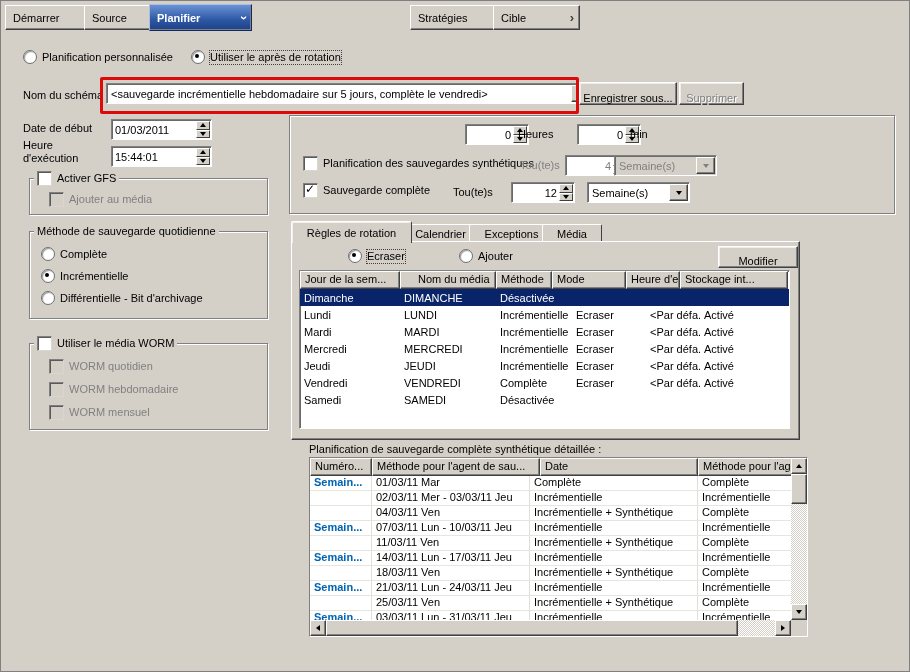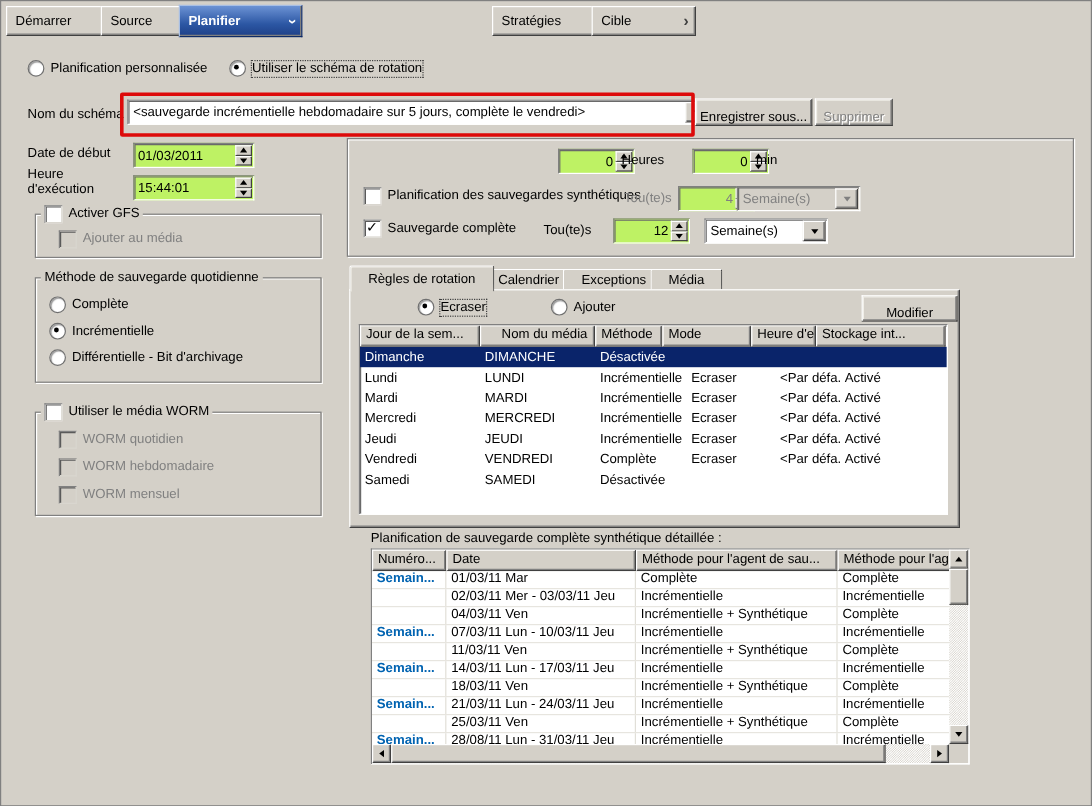--- a/index.html
+++ b/index.html
@@ -21,21 +21,21 @@
   
   .row{position:absolute;display:flex;align-items:center;gap:5px;height:14px;}
   .mask{background:#d4d0c8;padding:0 3px;}
   .cb{width:13px;height:13px;background:#fff;border:1px solid;border-color:#808080 #d9d6cf #d9d6cf #808080;box-shadow:inset 1px 1px 0 #5a5a5a;position:relative;flex:none;}
   .cb.checked::after{content:"✓";position:absolute;left:1px;top:-2px;font-size:12px;font-weight:bold;color:#000;}
   .cb.disabled{background:#d4d0c8;}
   .radio{width:12px;height:12px;border-radius:50%;background:#fff;border:1px solid #707070;box-shadow:inset 1px 1px 1px #9a9a9a;position:relative;flex:none;}
   .radio.checked::after{content:"";position:absolute;left:3px;top:3px;width:4px;height:4px;border-radius:50%;background:#000;}
   .focus{outline:1px dotted #404040;}
   
-  .field{position:absolute;height:19px;background:#bef264;border:1px solid;border-color:#808080 #fff #fff #808080;box-shadow:inset 1px 1px 0 #6a6a6a;display:flex;align-items:center;padding:0 16px 0 3px;white-space:nowrap;}
+  .field{position:absolute;height:19px;background:#ffffff;border:1px solid;border-color:#808080 #fff #fff #808080;box-shadow:inset 1px 1px 0 #6a6a6a;display:flex;align-items:center;padding:0 16px 0 3px;white-space:nowrap;}
   .field.num{justify-content:flex-end;padding-right:17px;}
   .field.disf{color:#808080;}
   .spin{position:absolute;right:1px;top:1px;bottom:1px;width:14px;display:flex;flex-direction:column;}
   .spin .sb{flex:1;background:#d4d0c8;border:1px solid;border-color:#fff #404040 #404040 #fff;display:flex;align-items:center;justify-content:center;}
   .combo{position:absolute;height:19px;background:#fff;border:1px solid;border-color:#808080 #fff #fff #808080;box-shadow:inset 1px 1px 0 #6a6a6a;display:flex;align-items:center;padding:0 20px 0 4px;white-space:nowrap;overflow:hidden;}
   .combo.disc{background:#d4d0c8;color:#808080;}
   .ddbtn{position:absolute;right:1px;top:1px;bottom:1px;width:17px;background:#d4d0c8;border:1px solid;border-color:#fff #404040 #404040 #fff;box-shadow:inset -1px -1px 0 #808080;display:flex;align-items:center;justify-content:center;}
   .tri-up{width:0;height:0;border-left:3px solid transparent;border-right:3px solid transparent;border-bottom:4px solid #000;}
   .tri-down{width:0;height:0;border-left:3px solid transparent;border-right:3px solid transparent;border-top:4px solid #000;}
   .tri-left{width:0;height:0;border-top:3px solid transparent;border-bottom:3px solid transparent;border-right:4px solid #000;}
@@ -92,21 +92,21 @@
     <span>Cible</span>
     <span class="chev">›</span>
   </div>
 
   <div class="row" style="left:22px;top:49px">
     <span class="radio"></span>
     <span class="lbl" style="position:static">Planification personnalisée</span>
   </div>
   <div class="row" style="left:190px;top:49px">
     <span class="radio checked"></span>
-    <span class="lbl focus" style="position:static">Utiliser le schéma de rotation</span>
+    <span class="lbl focus" style="position:static">Utiliser le après de rotation</span>
   </div>
 
   <span class="lbl" style="left:22px;top:88px">Nom du schéma</span>
   <div class="combo" style="left:105px;top:82px;width:460px">
     <span>&lt;sauvegarde incrémentielle hebdomadaire sur 5 jours, complète le vendredi&gt;</span>
     <span class="ddbtn">
         <i class="tri-down"></i>
       </span>
   </div>
   <div id="redbox"></div>
@@ -350,22 +350,22 @@
           <div class="td" style="width: 87px;"></div>
         </div>
       </div>
   </div>
 
   <span class="lbl" style="left:308px;top:442px">Planification de sauvegarde complète synthétique détaillée :</span>
   <div class="tbl" style="left:308px;top:456px;width:497px;height:178px">
     <div style="position:absolute;left:0;top:0;right:16px;bottom:16px;overflow:hidden;background:#fff">
       <div class="thead" id="detail-head">
           <div class="th" style="width: 62px;">Numéro...</div>
+          <div class="th" style="width: 168px;">Méthode pour l'agent de sau...</div>
           <div class="th" style="width: 158px;">Date</div>
-          <div class="th" style="width: 168px;">Méthode pour l'agent de sau...</div>
           <div class="th" style="width: 118px;">Méthode pour l'ag...</div>
         </div>
       <div class="tbody dtl" id="detail-body">
           <div class="tr">
             <div class="td wk" style="width: 62px;">Semain...</div>
             <div class="td" style="width: 158px;">01/03/11 Mar</div>
             <div class="td" style="width: 168px;">Complète</div>
             <div class="td" style="width: 118px;">Complète</div>
           </div>
           <div class="tr">
@@ -411,21 +411,21 @@
             <div class="td" style="width: 118px;">Incrémentielle</div>
           </div>
           <div class="tr">
             <div class="td" style="width: 62px;"></div>
             <div class="td" style="width: 158px;">25/03/11 Ven</div>
             <div class="td" style="width: 168px;">Incrémentielle + Synthétique</div>
             <div class="td" style="width: 118px;">Complète</div>
           </div>
           <div class="tr">
             <div class="td wk" style="width: 62px;">Semain...</div>
-            <div class="td" style="width: 158px;">28/08/11 Lun - 31/03/11 Jeu</div>
+            <div class="td" style="width: 158px;">03/03/11 Lun - 31/03/11 Jeu</div>
             <div class="td" style="width: 168px;">Incrémentielle</div>
             <div class="td" style="width: 118px;">Incrémentielle</div>
           </div>
         </div>
     </div>
     <div class="vscroll stipple">
       <div class="sbtn" style="top:0;left:0">
           <i class="tri-up"></i>
         </div>
       <div class="vthumb"></div>

